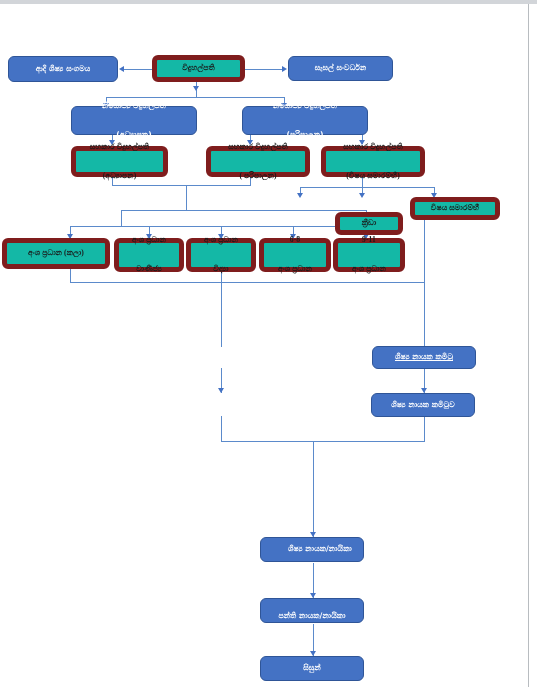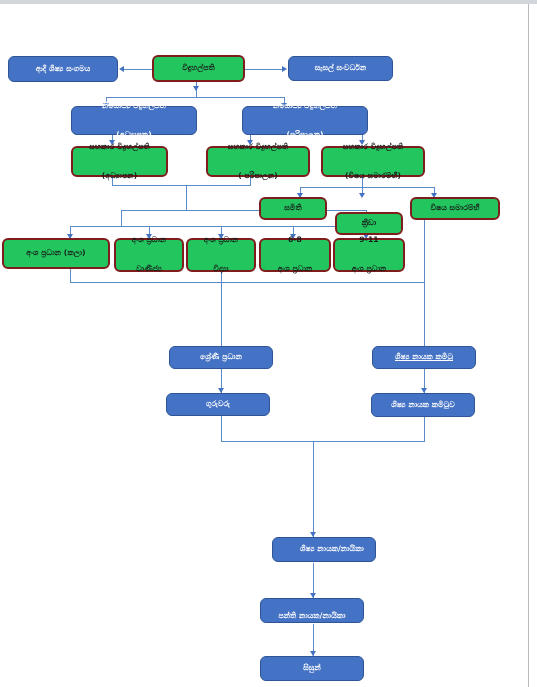--- a/index.html
+++ b/index.html
@@ -49,24 +49,25 @@
     z-index: 3;
     padding: 1px 2px;
   }
   .node.blue {
     background: #4472C4;
     border: 1px solid #2F5597;
     color: #ffffff;
     font-weight: 600;
   }
   .node.yellow {
-    background: #22c55e;
-    border: 2px solid #7f1d1d;
+    background: #14b8a6;
+    border: 5px solid #7f1d1d;
     color: #1a1a1a;
     font-weight: 600;
+    font-family: Liberation Serif, serif;
   }
   .node .l2 { display: block; margin-top: 20px; }
 
   
   .hline, .vline {
     position: absolute;
     background: #5B8ACB;
     z-index: 1;
   }
   .hline { height: 1px; }
@@ -213,23 +214,20 @@
     <div class="node yellow" style="left:206px; top:142px; width:104px; height:31px;">
       <span>සහකාර විදුහල්පති</span>
       <span class="l2">( පරිපාලන)</span>
     </div>
 
     <div class="node yellow" style="left:321px; top:142px; width:104px; height:31px;">
       <span>සහකාර විදුහල්පති</span>
       <span class="l2">(විෂය සමාරම්භී)</span>
     </div>
 
-    <div class="node yellow" style="left:259px; top:193px; width:68px; height:23px;">
-      <span>සමිති</span>
-    </div>
 
     <div class="node yellow" style="left:335px; top:193px; width:68px; height:23px;margin-top:15px;">
       <span>ක්‍රීඩා</span>
     </div>
 
     <div class="node yellow" style="left:410px; top:193px; width:90px; height:23px;">
       <span>විෂය සමාරම්භී</span>
     </div>
 
     <div class="node yellow" style="left:2px; top:234px; width:108px; height:31px;">
@@ -249,37 +247,31 @@
     <div class="node yellow" style="left:259px; top:234px; width:72px; height:34px;">
       <span>6-8</span>
       <span class="l2">අංශ ප්‍රධාන</span>
     </div>
 
     <div class="node yellow" style="left:333px; top:234px; width:72px; height:34px;">
       <span>9-11</span>
       <span class="l2">අංශ ප්‍රධාන</span>
     </div>
 
-    <div class="node blue" style="left:169px; top:342px; width:104px; height:23px;">
-      <span>ශ්‍රේණි ප්‍රධාන</span>
-    </div>
-
-    <div class="node blue" style="left:166px; top:389px; width:104px; height:23px;">
-      <span>ගුරුවරු</span>
-    </div>
+
 
     <div class="node blue" style="left:372px; top:342px; width:104px; height:23px;text-decoration:underline;">
       <span>ශිෂ්‍ය නායක කමිටු</span>
     </div>
 
     <div class="node blue" style="left:371px; top:389px; width:104px; height:24px;">
       <span>ශිෂ්‍ය නායක කමිටුව</span>
     </div>
 
-    <div class="node blue" style="left:272px; top:533px; width:104px; height:25px;padding-left:18px;">
+    <div class="node blue" style="left:260px; top:533px; width:104px; height:25px;padding-left:18px;">
       <span>ශිෂ්‍ය නායක/නායිකා</span>
     </div>
 
     <div class="node blue" style="left:260px; top:594px; width:104px; height:25px;justify-content:flex-end;">
       <span>පන්ති නායක/නායිකා</span>
     </div>
 
     <div class="node blue" style="left:260px; top:652px; width:104px; height:25px;justify-content:center;">
       <span>සිසුන්</span>
     </div>

